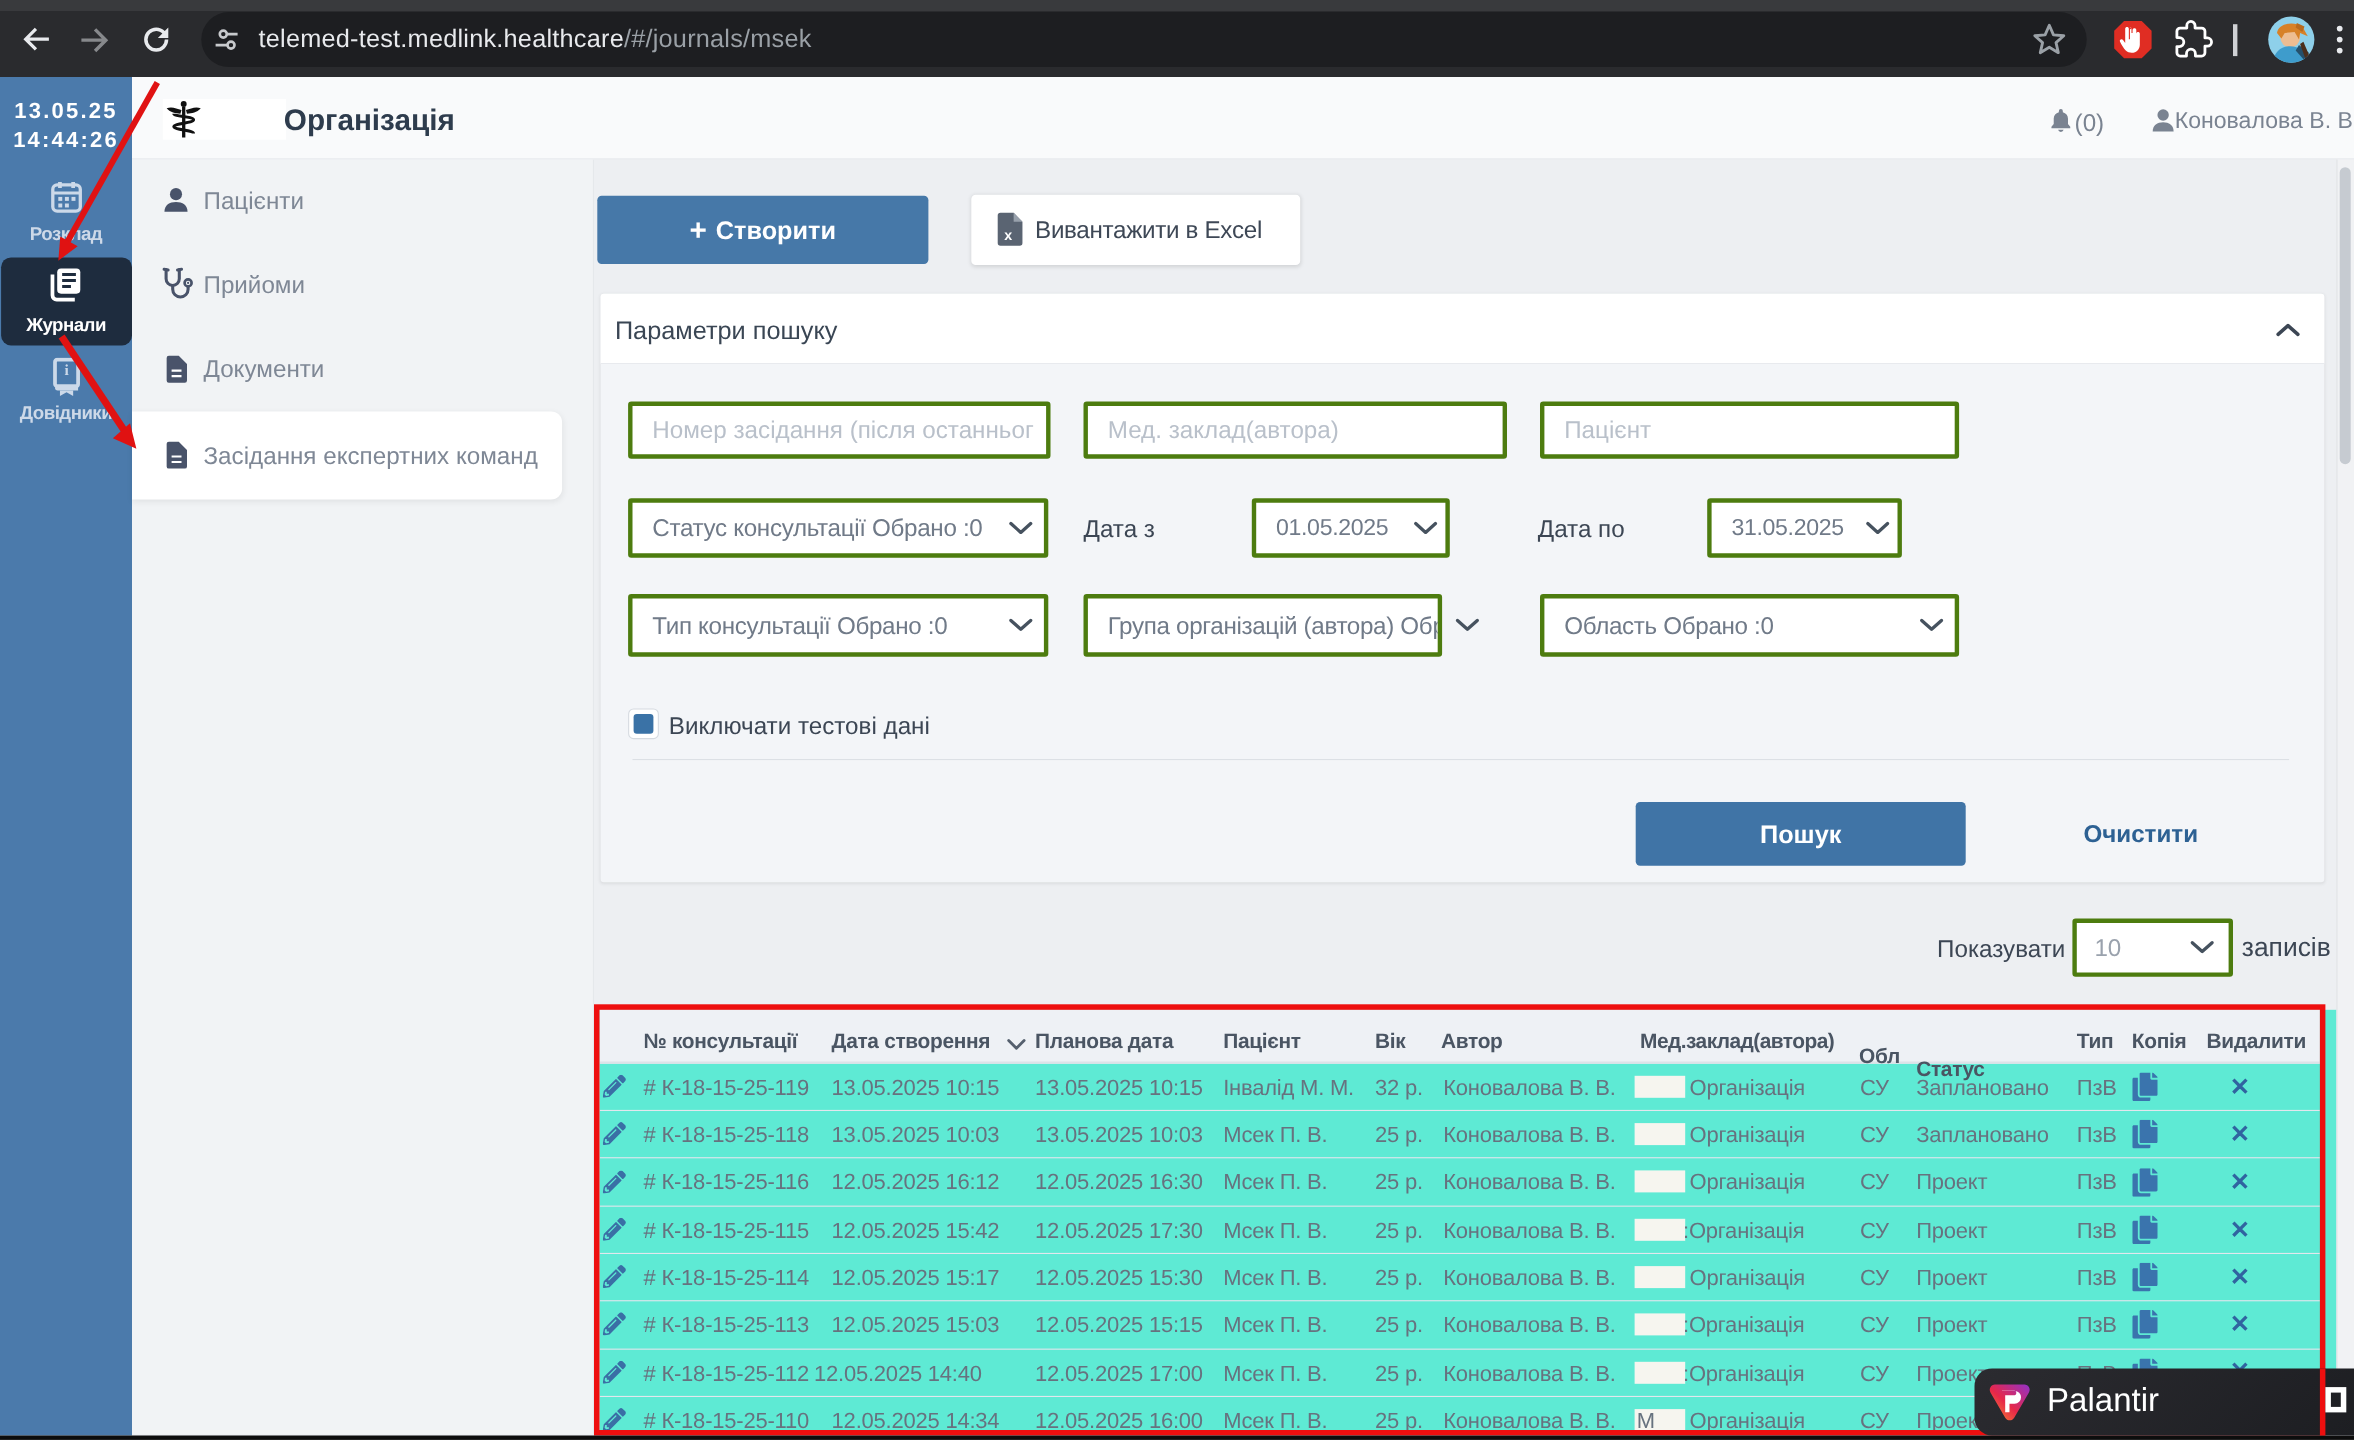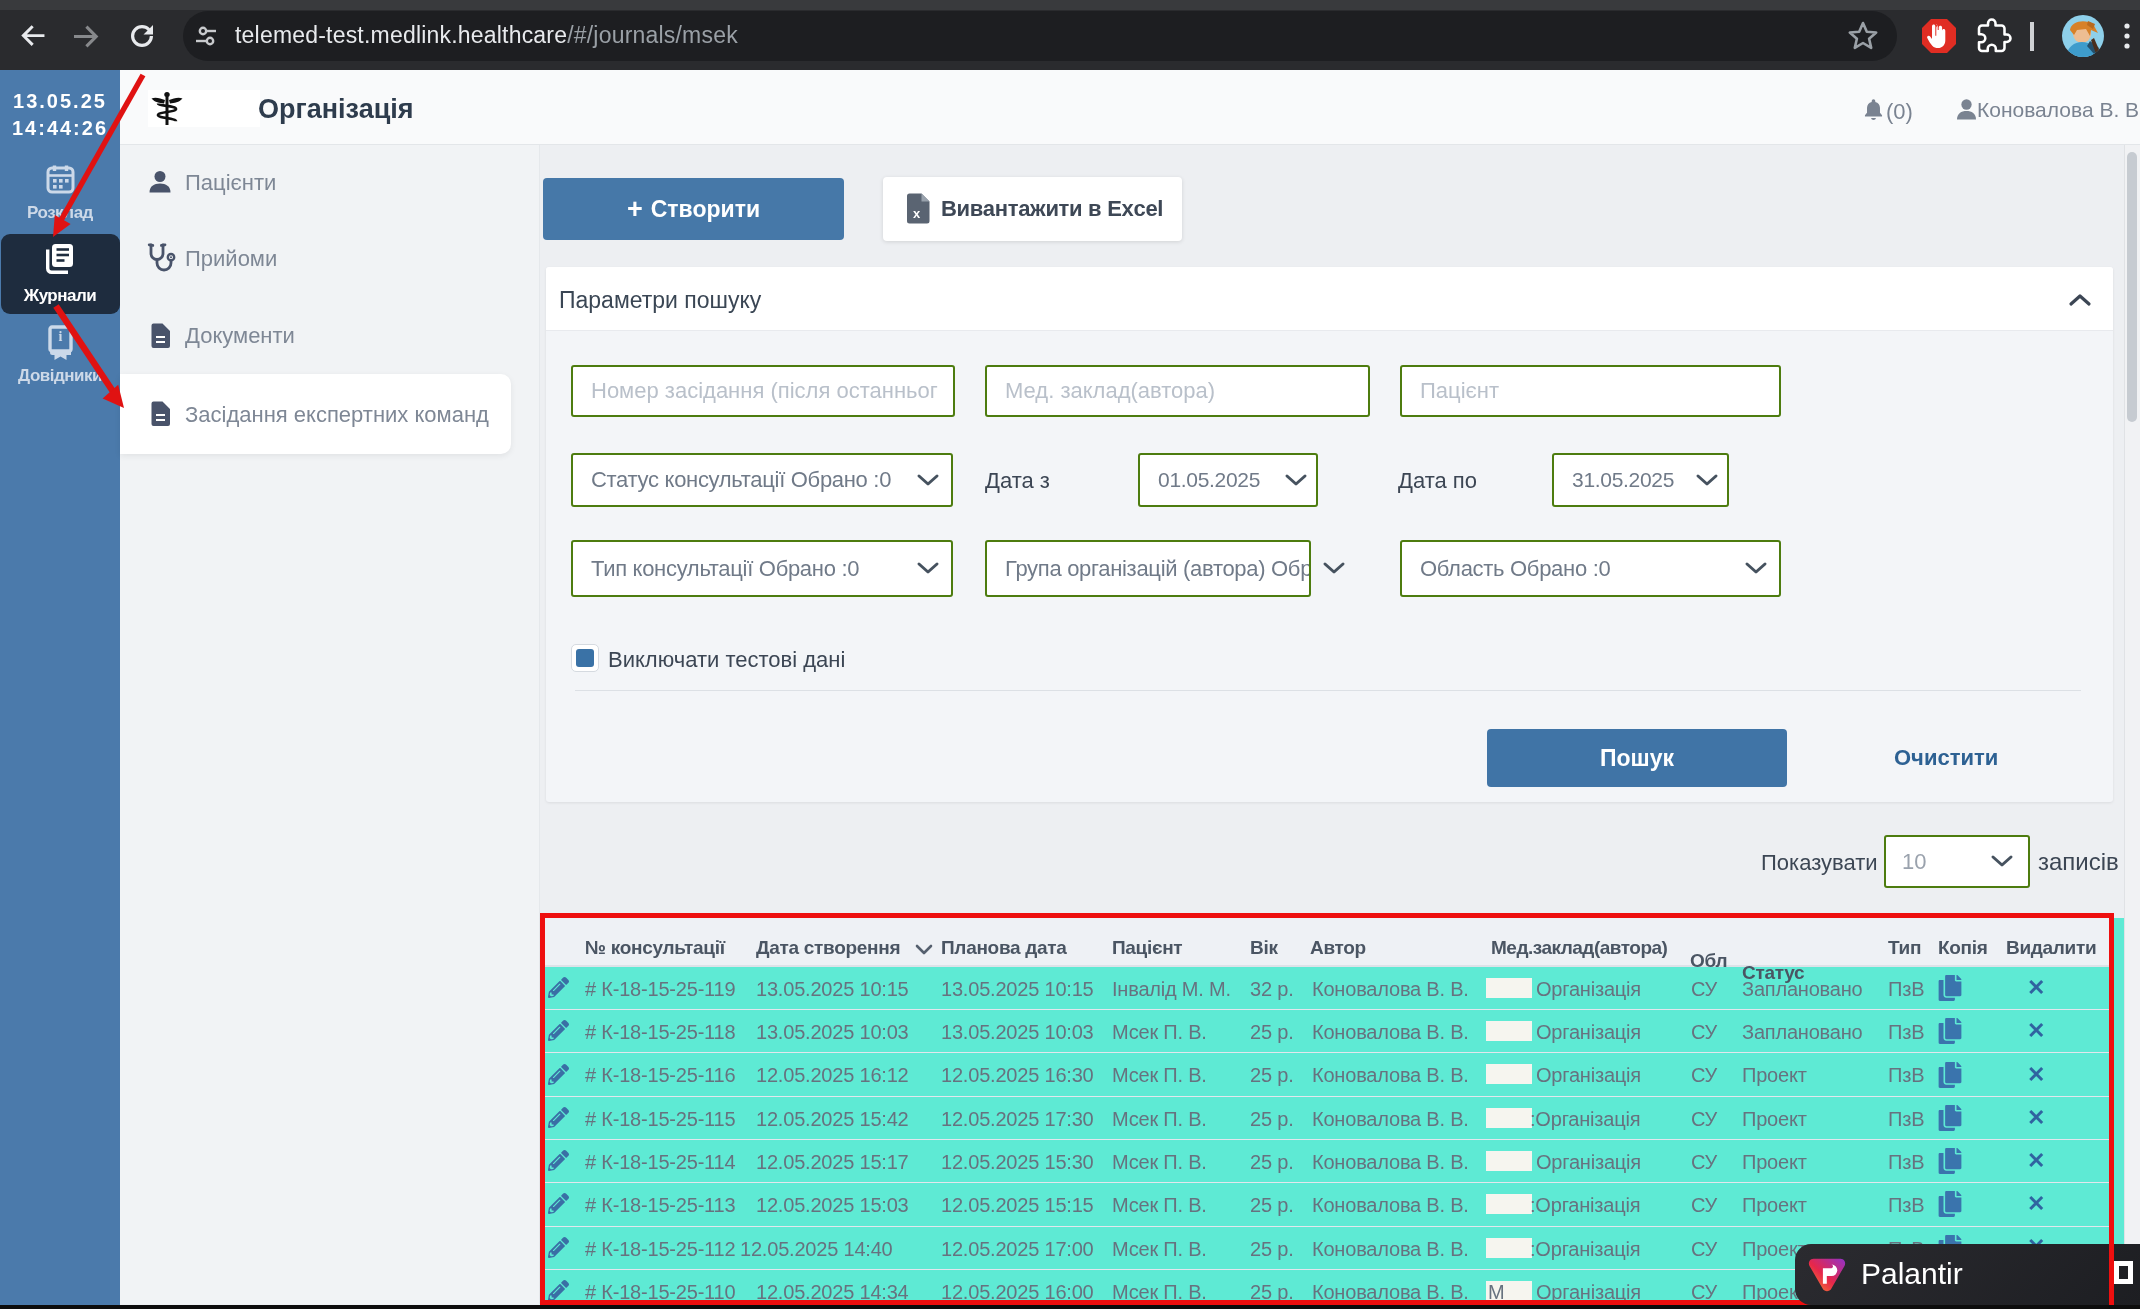--- a/index.html
+++ b/index.html
@@ -1,20 +1,20 @@
 <!DOCTYPE html>
 <html><head>
 <meta charset="utf-8">
 <style>
 * { margin:0; padding:0; box-sizing:border-box; }
 html,body { width:2140px; height:1309px; overflow:hidden; }
 body { font-family:"Liberation Sans", sans-serif; position:relative; background:#edeff2; }
 .abs { position:absolute; }
 .btn-blue { background:#4678a8; border-radius:4px; color:#fff; font-weight:bold; display:flex; align-items:center; justify-content:center; }
-.inp { background:#fff; border:2px solid #4d7c0f; border-radius:3px; display:flex; align-items:center; overflow:hidden; white-space:nowrap; }
+.inp { background:#fff; border:4px solid #4d7c0f; border-radius:3px; display:flex; align-items:center; overflow:hidden; white-space:nowrap; }
 .ph { color:#b9c0ca; font-size:22px; }
 .selv { color:#707a88; font-size:22px; letter-spacing:-0.3px; }
 .lbl { color:#3c4654; font-size:22px; }
 .hcell { position:absolute; font-size:19px; letter-spacing:-0.3px; font-weight:bold; color:#4a5563; white-space:nowrap; }
 .tcell { position:absolute; font-size:20px; letter-spacing:-0.2px; color:#67727f; white-space:nowrap; }
 .chev { position:absolute; }
 </style>
 </head>
 <body>
 
@@ -152,21 +152,21 @@
 </svg>
 <div class="abs" style="left:185px;top:402px;font-size:22px;color:#7e8795;">Засідання експертних команд</div>
 
 <div class="abs btn-blue" style="left:543px;top:178px;width:301px;height:62px;font-size:23px;"><span style="font-size:27px;margin-right:8px;font-weight:bold;">+</span>Створити</div>
 <div class="abs" style="left:883px;top:177px;width:299px;height:64px;background:#fff;border-radius:4px;box-shadow:0 1px 4px rgba(0,0,0,0.12);"></div>
 <svg class="abs" style="left:905px;top:192px;" width="27" height="33" viewBox="0 0 27 33">
 <path d="M4.5 1.5h12l8 8v19.5a2.5 2.5 0 0 1-2.5 2.5h-17.5A2.5 2.5 0 0 1 2 29V4a2.5 2.5 0 0 1 2.5-2.5z" fill="#5a6472"></path>
 <path d="M16.5 1.5v8h8z" fill="#98a1ac"></path>
 <text x="11.5" y="26" font-size="13" font-weight="bold" fill="#fff" text-anchor="middle">x</text>
 </svg>
-<div class="abs" style="left:941px;top:196px;font-size:22px;letter-spacing:-0.3px;font-weight:bold;color:#3e4856;">Вивантажити в Excel</div>
+<div class="abs" style="left:941px;top:196px;font-size:22px;letter-spacing:-0.3px;font-weight:normal;color:#3e4856;">Вивантажити в Excel</div>
 
 <div class="abs" style="left:546px;top:267px;width:1567px;height:535px;background:#f3f5f8;box-shadow:0 1px 3px rgba(0,0,0,0.08);border-radius:3px;"></div>
 <div class="abs" style="left:546px;top:267px;width:1567px;height:64px;background:#ffffff;border-bottom:1px solid #e8eaee;border-radius:3px 3px 0 0;"></div>
 <div class="abs" style="left:559px;top:287px;font-size:23px;color:#3a4654;">Параметри пошуку</div>
 <svg class="abs" style="left:2067px;top:291px;" width="26" height="18" viewBox="0 0 26 18">
     <polyline points="4,13 13,5 22,13" fill="none" stroke="#3c4654" stroke-width="3.2" stroke-linecap="round" stroke-linejoin="round"></polyline>
   </svg>
 <div class="abs inp" style="left:571px;top:365px;width:384px;height:52px;padding-left:18px;">
     <span class="ph">Номер засідання (після останньог</span>
   </div>

